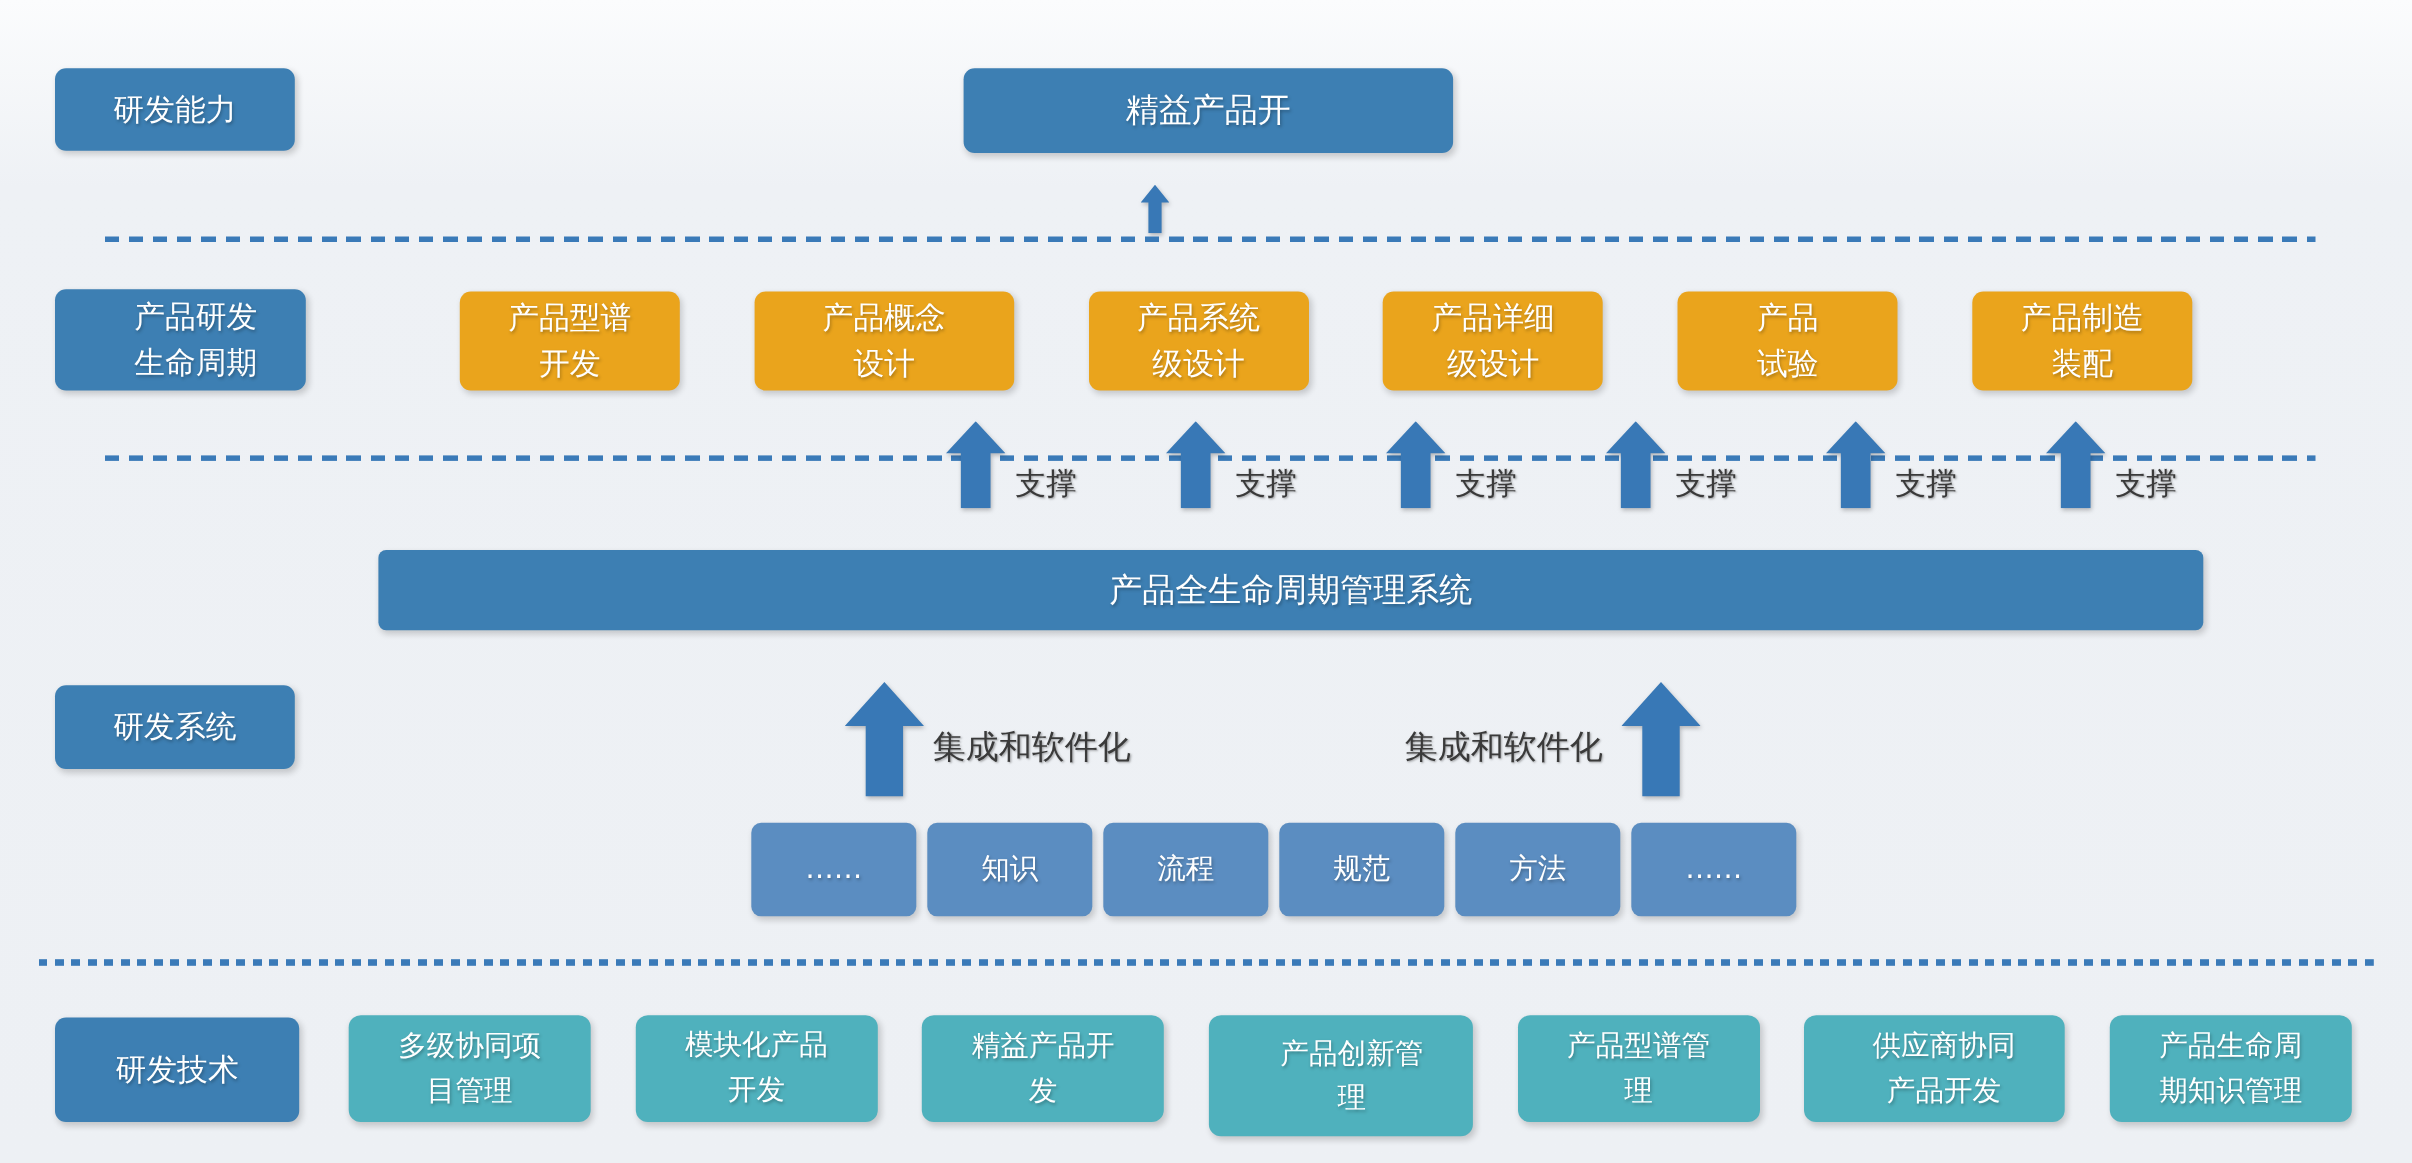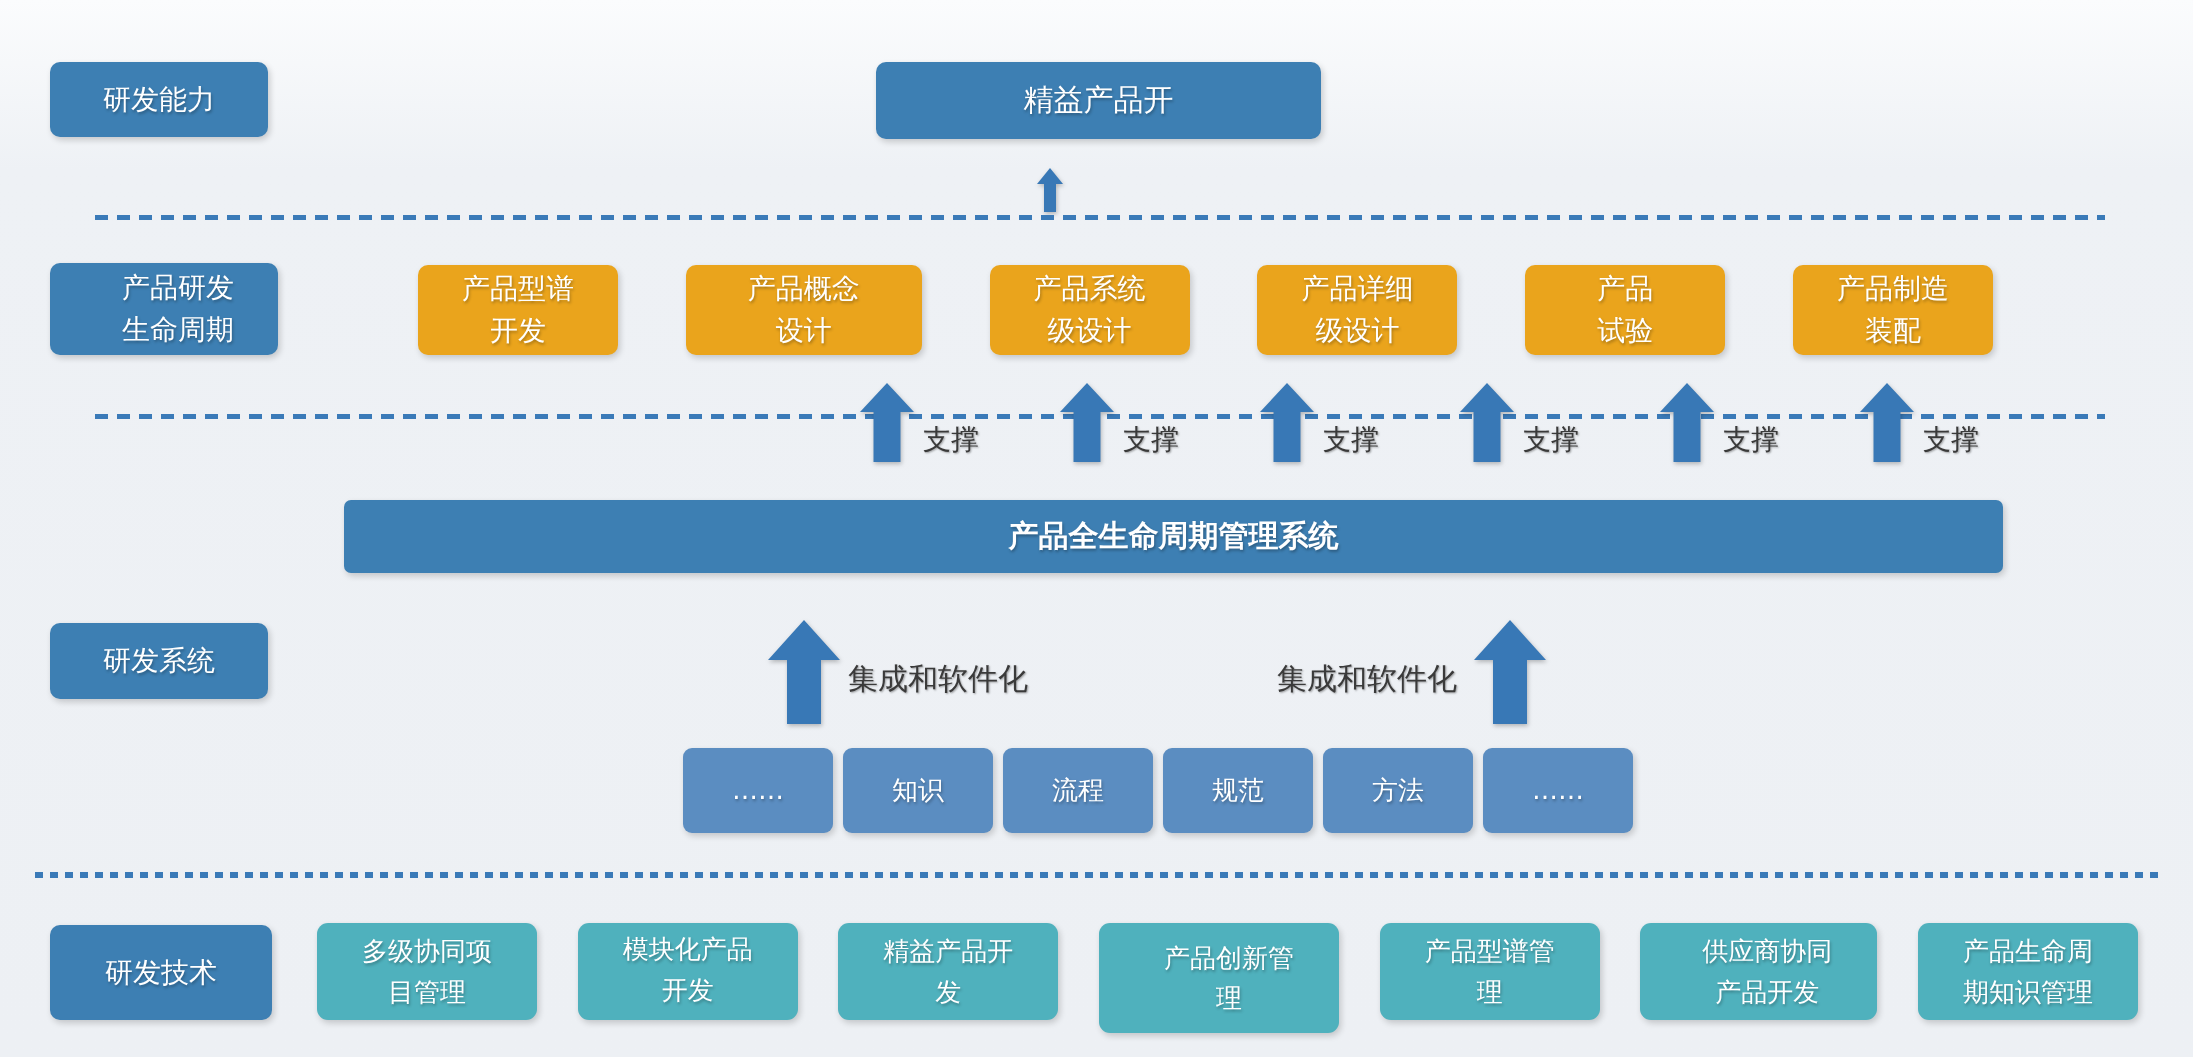--- a/index.html
+++ b/index.html
@@ -147,21 +147,21 @@
       <div class="support-cell">
         <div class="arrow">
           <svg width="54" height="79" viewBox="0 0 54 79">
             <path d="M27 0 L54 29 H40.5 V79 H13.5 V29 H0 Z"></path>
           </svg>
         </div>
         <div class="dark-label">支撑</div>
       </div>
     </div>
 
-  <div class="box blue f30" style="left:344px;top:500px;width:1659px;height:73px;font-weight:bold;border-radius:7px;">产品全生命周期管理系统</div>
+  <div class="box blue f30" style="left:344px;top:500px;width:1659px;height:73px;font-weight:normal;border-radius:7px;">产品全生命周期管理系统</div>
 
   <div class="box blue f28" style="left:50px;top:623px;width:218px;height:76px;">研发系统</div>
 
   <div class="arrow" style="left:768px;top:620px;">
     <svg width="72" height="104" viewBox="0 0 72 104">
         <path d="M36 0 L72 40 H53 V104 H19 V40 H0 Z"></path>
       </svg>
   </div>
   <div class="dark-label f30" style="left:848px;top:659px;">集成和软件化</div>
 

